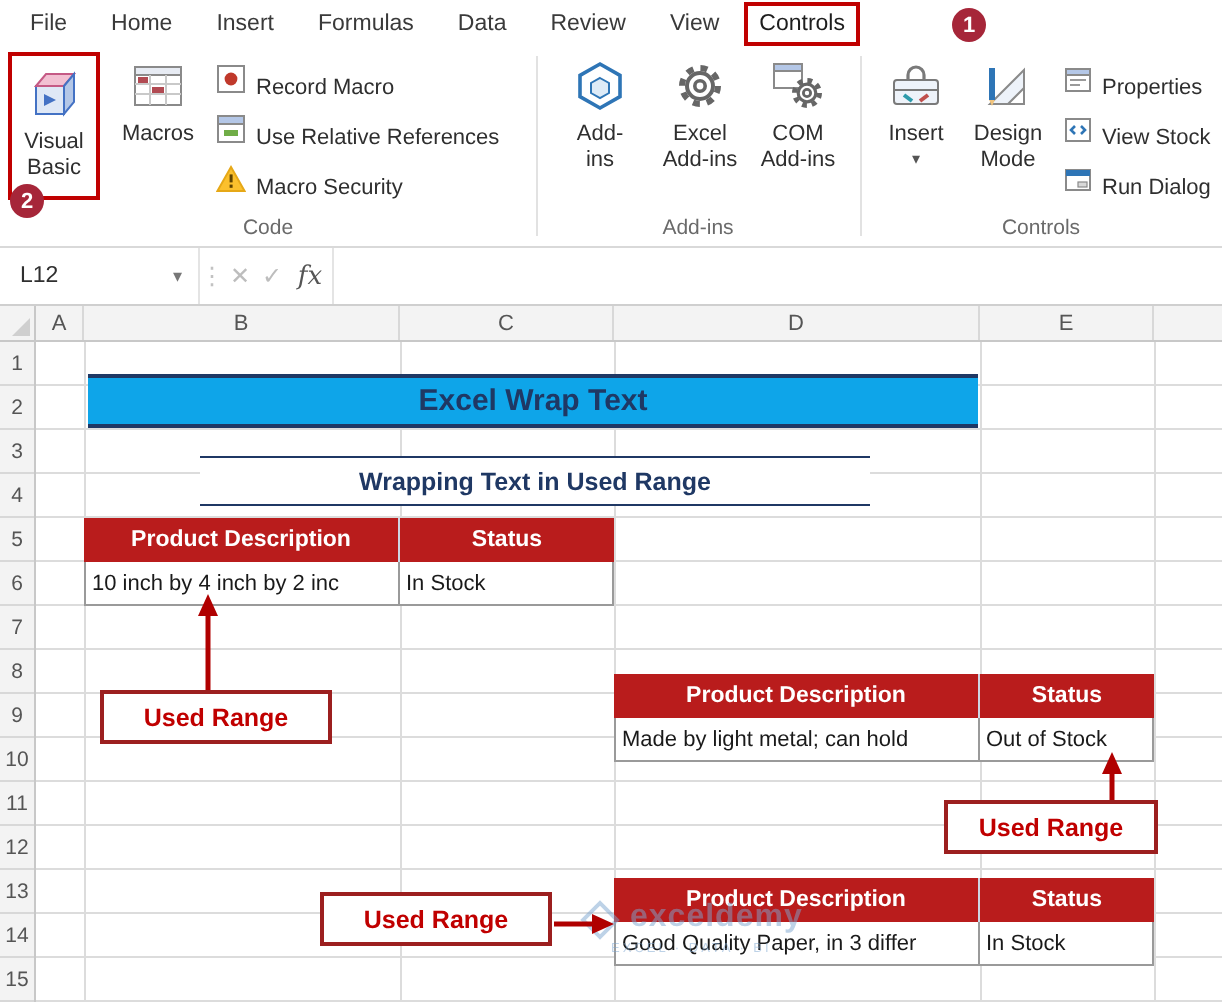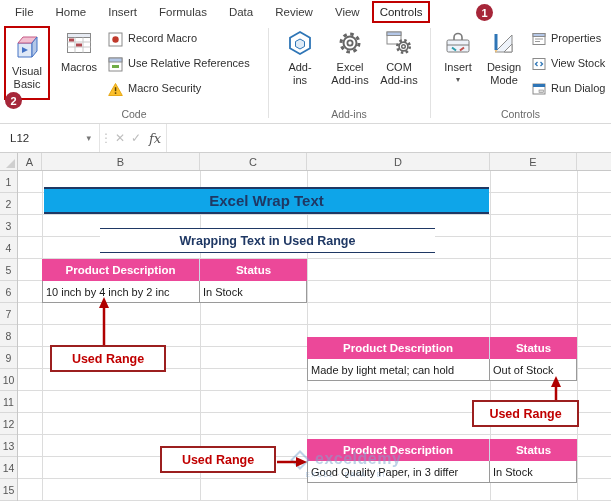--- a/index.html
+++ b/index.html
@@ -22,21 +22,21 @@
           border-bottom:1px solid #d9d9d9}
   .rgroup{position:absolute;top:0;height:100%}
   .grouplabel{position:absolute;bottom:3px;left:0;right:0;text-align:center;font-size:10.5px;color:#6a6a6a}
   .vsep{position:absolute;top:4px;height:90px;width:1px;background:#e2e2e2}
   .bigbtn{position:absolute;top:2px;display:flex;flex-direction:column;align-items:center;
           text-align:center;font-size:11px;color:#2f2f2f;line-height:1.18;cursor:default}
   .bigbtn .bicon{height:34px;display:flex;align-items:center;justify-content:center}
   .bigbtn .blabel{margin-top:1px}
   .bigbtn.vb{left:4px;width:46px;height:74px;border:2px solid #C00000;padding-top:2px}
   .ddchev{font-size:8px;color:#555;line-height:1;margin-top:2px}
-  .smallbtn{position:absolute;display:flex;align-items:flex-start;gap:5px;font-size:11px;
+  .smallbtn{position:absolute;display:flex;align-items:flex-end;gap:5px;font-size:11px;
             color:#2f2f2f;white-space:nowrap;height:18px;cursor:default}
 
   
   .fbar{position:absolute;left:0;top:124px;width:100%;height:29px;background:#fff;
         border-bottom:1px solid #cfcfcf;display:flex;align-items:stretch}
   .namebox{width:100px;display:flex;align-items:center;padding-left:10px;font-size:11.5px;
            color:#2f2f2f;position:relative;border-right:1px solid #e4e4e4}
   .namebox .chev{position:absolute;right:8px;color:#777;font-size:9px}
   .fdots{width:12px;display:flex;align-items:center;justify-content:center;color:#c2c2c2;font-size:12px}
   .ficon{width:16px;display:flex;align-items:center;justify-content:center;color:#bdbdbd;font-size:12px}
@@ -61,21 +61,21 @@
   .vline{position:absolute;top:0;bottom:0;width:1px;background:#dcdcdc}
 
   
   .sheet-title{position:absolute;left:44px;top:187px;width:445px;height:27px;background:#0ea5e9;
         border-top:2px solid #1F3864;border-bottom:2px solid #1F3864;display:flex;align-items:center;
         justify-content:center;font-size:15px;font-weight:700;color:#1F3864}
   .sheet-subtitle{position:absolute;left:100px;top:228px;width:335px;height:25px;background:#fff;
         border-top:1px solid #1F3864;border-bottom:1px solid #1F3864;display:flex;align-items:center;
         justify-content:center;font-size:12.5px;font-weight:600;color:#1F3864}
   .xtable{position:absolute;display:grid;grid-template-rows:22px 22px;font-size:11px;z-index:1}
-  .hcell{background:#ec4899;color:#fff;font-weight:700;font-size:11.5px;display:flex;
+  .hcell{background:#b91c1c;color:#fff;font-weight:700;font-size:11.5px;display:flex;
          align-items:center;justify-content:center;white-space:nowrap;overflow:hidden}
   .hcell.first{border-right:1px solid #cdd5e4}
   .dcell{background:#fff;display:flex;align-items:center;padding-left:3px;white-space:nowrap;
          overflow:hidden;color:#1a1a1a;border-right:1px solid #9a9a9a;border-bottom:1px solid #9a9a9a}
   .dcell.first{border-left:1px solid #9a9a9a}
   .ur-box{position:absolute;height:27px;border:2px solid #9C1F1F;background:#fff;display:flex;
           align-items:center;justify-content:center;font-size:12.5px;font-weight:700;color:#C00000;z-index:5}
   .arrows{position:absolute;left:0;top:0;z-index:4;pointer-events:none}
   .watermark{position:absolute;left:290px;top:450px;z-index:3;opacity:.5;pointer-events:none;color:#7EA6D0}
   .wm-row{display:flex;gap:5px}

